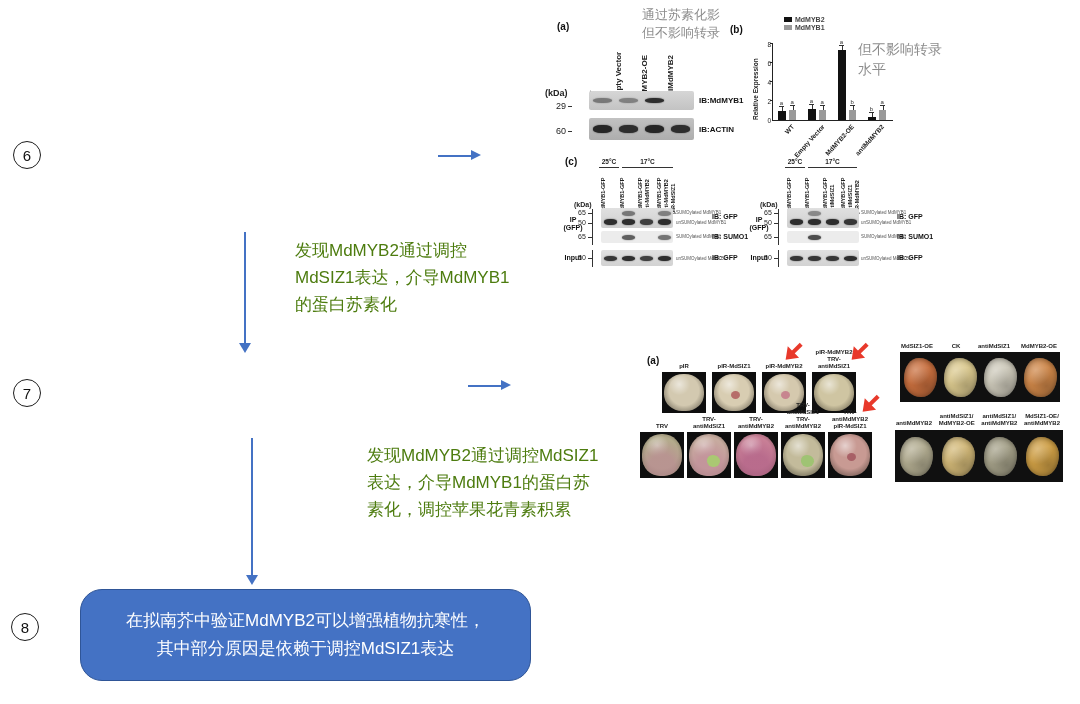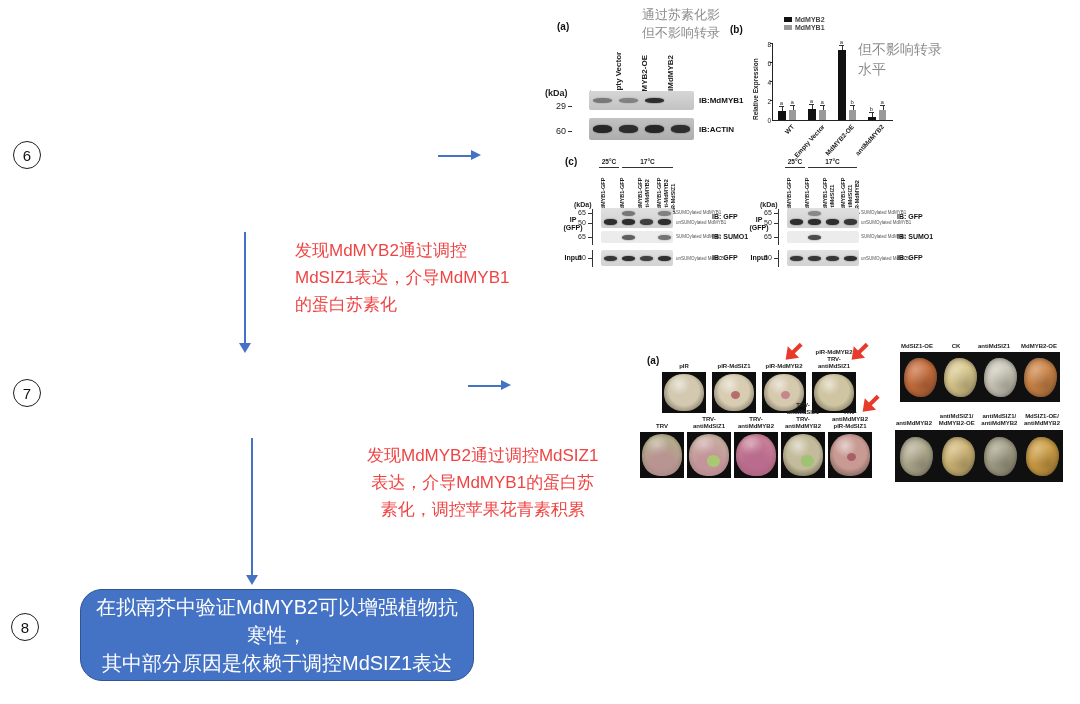--- a/index.html
+++ b/index.html
@@ -8,22 +8,22 @@
   .abs{position:absolute;}
   .pre{white-space:pre-line;}
   
   .intro{left:116px;top:5px;font-size:17px;line-height:25px;color:#383838;}
   .stepnum{width:26px;height:26px;border:1.6px solid #1d1d1d;border-radius:50%;
            display:flex;align-items:center;justify-content:center;font-size:15px;color:#111;background:#fff;}
   .bluebox{background:#4472c4;border:1px solid #2f5597;color:#fff;display:flex;align-items:center;
            justify-content:center;text-align:center;box-sizing:border-box;padding:6px 8px;}
   .box6{left:115px;top:92px;width:260px;height:140px;border-radius:24px;font-size:17px;line-height:23px;}
   .box7{left:117px;top:351px;width:276px;height:87px;border-radius:20px;font-size:17px;line-height:24px;}
-  .box8{left:80px;top:589px;width:394px;height:92px;border-radius:22px;font-size:20px;line-height:28px;}
-  .result{font-size:17px;line-height:27px;color:#ef4444;}
+  .box8{left:80px;top:589px;width:451px;height:92px;border-radius:22px;font-size:17px;line-height:28px;}
+  .result{font-size:17px;line-height:27px;color:#4d7c0f;}
   .hline{height:2px;background:#4472c4;}
   .vline{width:2px;background:#4472c4;}
   .head-right{width:0;height:0;border-top:5.5px solid transparent;border-bottom:5.5px solid transparent;border-left:10px solid #4472c4;}
   .head-down{width:0;height:0;border-left:6px solid transparent;border-right:6px solid transparent;border-top:10px solid #4472c4;}
   .watermark{left:878px;top:660px;font-size:21px;font-weight:bold;color:#ffffff;
              text-shadow:2px 2px 0 #5c5c5c,-1px -1px 0 #9a9a9a,1px 1px 0 #6e6e6e;letter-spacing:1px;}
   
   .plab{font-size:10px;font-weight:bold;color:#111;}
   .annot{color:#8c8c8c;}
   .vlabs{display:flex;align-items:flex-end;}
@@ -78,21 +78,21 @@
   <div class="abs result pre" style="left:295px;top:237px;">发现MdMYB2通过调控
 MdSIZ1表达，介导MdMYB1
 的蛋白苏素化</div>
 
   <div class="abs vline" style="left:244px;top:232px;height:113px;"></div>
   <div class="abs head-down" style="left:239px;top:343px;"></div>
 
   <div class="abs stepnum" style="left:13px;top:379px;">7</div>
   <div class="abs hline" style="left:468px;top:385px;width:34px;"></div>
   <div class="abs head-right" style="left:501px;top:380px;"></div>
-  <div class="abs result pre" style="left:367px;top:442px;text-align:center;">发现MdMYB2通过调控MdSIZ1
+  <div class="abs result pre" style="left:367px;top:442px;">发现MdMYB2通过调控MdSIZ1
 表达，介导MdMYB1的蛋白苏
 素化，调控苹果花青素积累</div>
 
   <div class="abs vline" style="left:251px;top:438px;height:138px;"></div>
   <div class="abs head-down" style="left:246px;top:575px;"></div>
 
   <div class="abs stepnum" style="left:11px;top:613px;">8</div>
   <div class="abs bluebox box8">
       <span class="pre">在拟南芥中验证MdMYB2可以增强植物抗寒性，
 其中部分原因是依赖于调控MdSIZ1表达</span>

